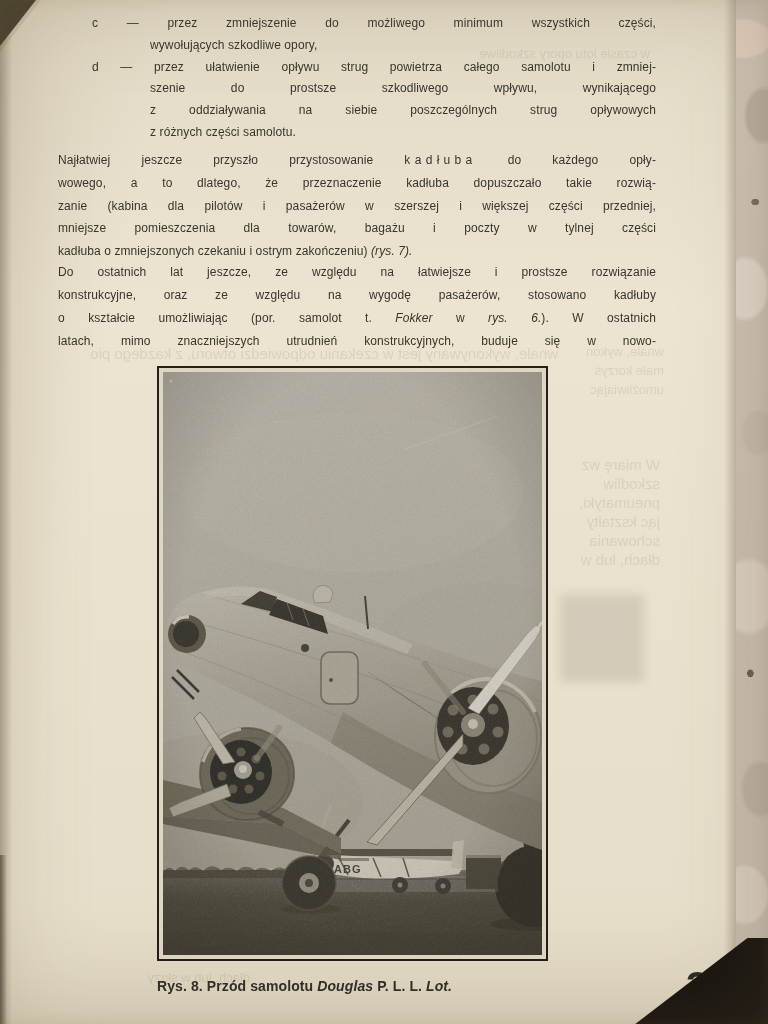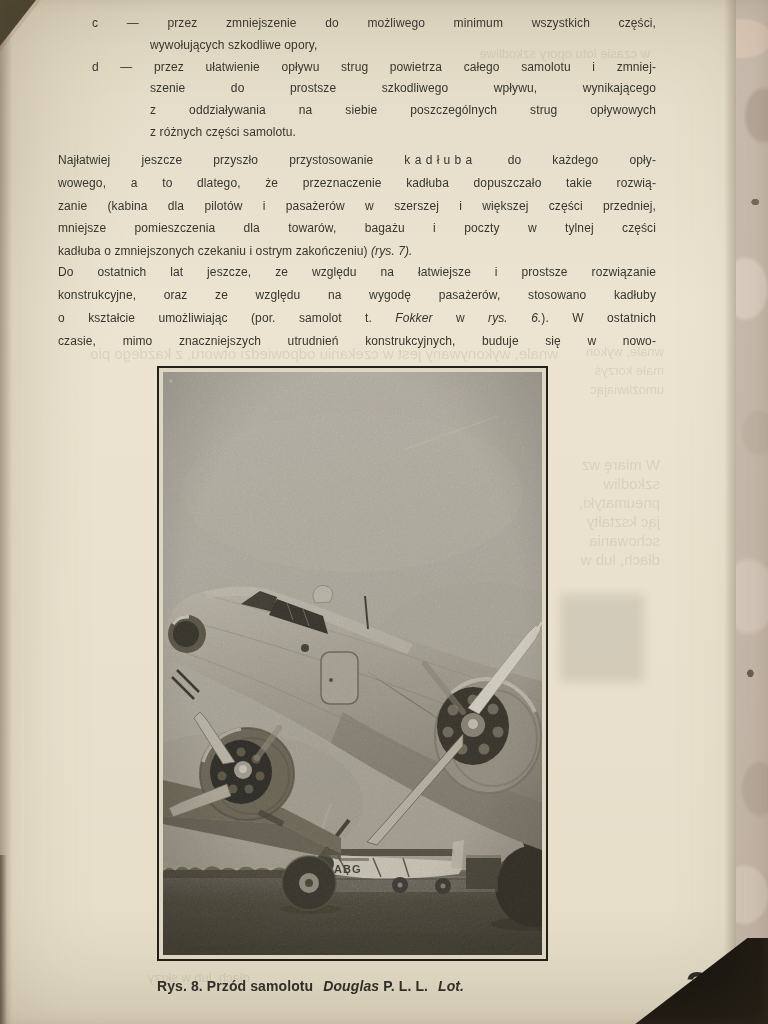--- a/index.html
+++ b/index.html
@@ -15,21 +15,21 @@
   .b-list{top:13px;line-height:21.8px;}
   .b-p1{top:149px;line-height:22.8px;}
   .b-p2{top:261px;line-height:23px;}
   .b-cap{top:977px;left:157px;width:392px;font-size:14px;color:#2f2d27;text-align:center;line-height:18px;}
   .line{text-align:left;}
   .line.just{text-align:justify;text-align-last:justify;text-justify:inter-word;}
   .line.first{text-indent:34px;}
   .line.cont{padding-left:92px;}
   .s-i{font-style:italic;}
   .s-b{font-weight:bold;}
-  .s-bi{font-weight:bold;font-style:italic;margin-left:6px;}
+  .s-bi{font-weight:bold;font-style:italic;}
   .s-sp{letter-spacing:.36em;}
   
   .ghost{position:absolute;z-index:1;color:#6f6758;transform:scaleX(-1);
     opacity:.14;filter:blur(.5px);font-size:15px;line-height:19px;}
   .ghost.small{font-size:13px;}
   .ghost-patch{position:absolute;z-index:1;background:rgba(150,143,128,.26);filter:blur(5px);}
   
   .figure{position:absolute;left:157px;top:366px;z-index:4;
     border:2.5px solid #241f17;background:#ddd6c3;padding:4px;line-height:0;}
   
@@ -98,21 +98,21 @@
         <div class="line just"><span>Najłatwiej jeszcze przyszło przystosowanie </span><span class="s-sp">kadłuba</span><span> do każdego opły-</span></div>
         <div class="line just"><span>wowego, a to dlatego, że przeznaczenie kadłuba dopuszczało takie rozwią-</span></div>
         <div class="line just"><span>zanie (kabina dla pilotów i pasażerów w szerszej i większej części przedniej,</span></div>
         <div class="line just"><span>mniejsze pomieszczenia dla towarów, bagażu i poczty w tylnej części</span></div>
         <div class="line"><span>kadłuba o zmniejszonych czekaniu i ostrym zakończeniu) </span><span class="s-i">(rys. 7).</span></div>
       </div>
       <div class="block b-p2">
         <div class="line just"><span>Do ostatnich lat jeszcze, ze względu na łatwiejsze i prostsze rozwiązanie</span></div>
         <div class="line just"><span>konstrukcyjne, oraz ze względu  na wygodę pasażerów, stosowano kadłuby</span></div>
         <div class="line just"><span>o kształcie umożliwiając (por. samolot t. </span><span class="s-i">Fokker</span><span> w </span><span class="s-i">rys. 6.</span><span>).  W ostatnich</span></div>
-        <div class="line just"><span>czasie, mimo znaczniejszych utrudnień konstrukcyjnych, buduje się w nowo-</span></div>
+        <div class="line just"><span>latach, mimo znaczniejszych utrudnień konstrukcyjnych, buduje się w nowo-</span></div>
       </div>
       <div class="block b-cap">
         <div class="line"><span class="s-b">Rys. 8.  Przód samolotu </span><span class="s-bi">Douglas</span><span class="s-b"> P. L. L. </span><span class="s-bi">Lot.</span></div>
       </div>
     </div>
 
   <div class="figure">
     <svg viewBox="0 0 379 583" width="379" height="583" xmlns="http://www.w3.org/2000/svg">
       <defs>
         <linearGradient id="sky" x1="0" y1="0" x2="0.15" y2="1">

